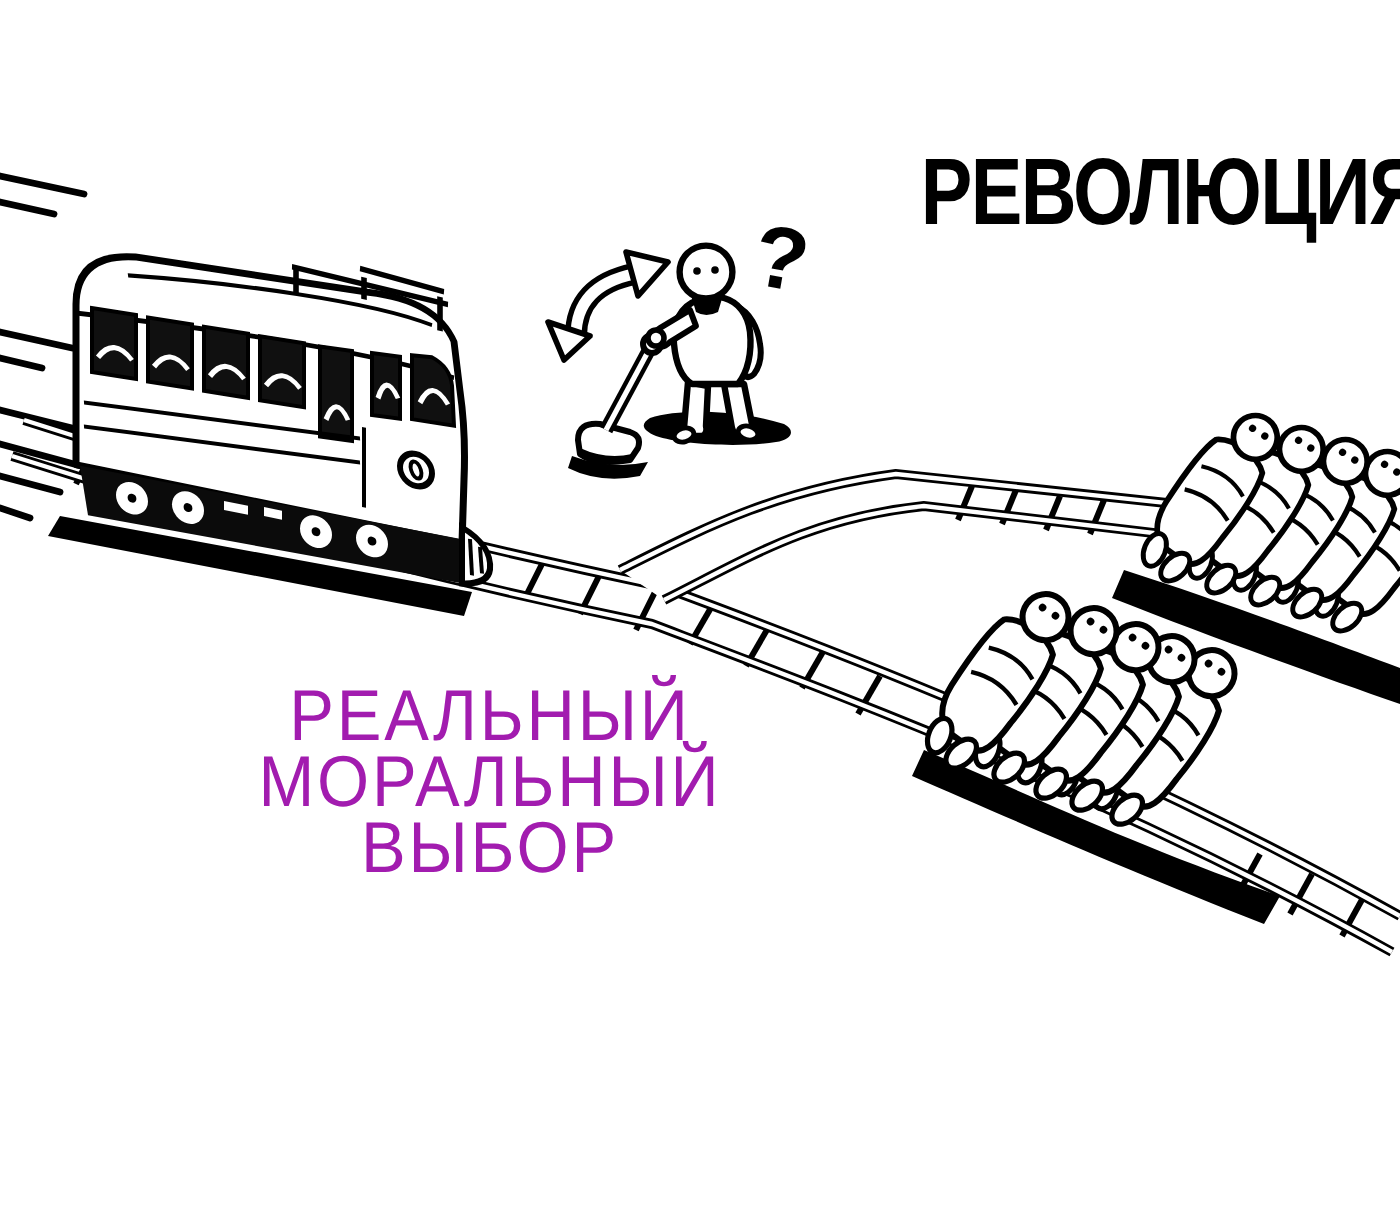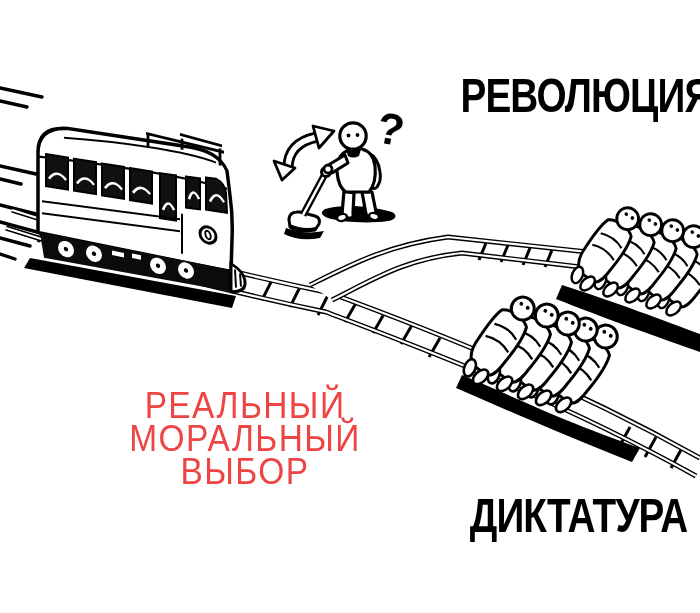--- a/index.html
+++ b/index.html
@@ -10,21 +10,21 @@
   #art{position:absolute;left:0;top:0;}
   .cap{
     position:absolute;color:#000;font-weight:700;text-align:left;
     white-space:nowrap;line-height:48px;font-size:45px;letter-spacing:-1px;
   }
   .cap-inner{display:inline-block;transform:scale(0.86,1.05);transform-origin:center;}
   #cap-revolution{left:440px;top:72px;width:236px;}
   #cap-dictatorship{left:452px;top:492px;width:238px;}
   #cap-choice{
     position:absolute;left:104px;top:341px;width:282px;text-align:center;
-    color:#ef4444;font-weight:400;font-size:36px;line-height:33px;letter-spacing:1.5px;margin-top:48px;
+    color:#a21caf;font-weight:400;font-size:36px;line-height:33px;letter-spacing:1.5px;
   }
   #cap-choice span{display:block;transform:scale(0.93,1);transform-origin:center;}
   .ink{stroke:#000;fill:none;}
 </style>
 </head>
 <body>
 
 <div id="stage">
 
 <svg id="art" width="700" height="613" viewBox="0 0 700 613" xmlns="http://www.w3.org/2000/svg">
@@ -206,23 +206,20 @@
     <path d="M 334,131 L 313,126 L 319,148 Z" fill="#fff" stroke="#000" stroke-width="2.8" stroke-linejoin="round"></path>
   </g>
 
   <text x="388" y="144" font-size="44" font-weight="700" fill="#000" font-family="Liberation Sans, sans-serif" text-anchor="middle" transform="rotate(10 388 144)">?</text>
 </svg>
 
   <div class="cap" id="cap-revolution">
     <span class="cap-inner">РЕВОЛЮЦИЯ</span>
   </div>
 
-  <div class="cap" id="cap-dictatorship">
-    <span class="cap-inner">ДИКТАТУРА</span>
-  </div>
 
   <div id="cap-choice">
     <span>РЕАЛЬНЫЙ</span>
     <span>МОРАЛЬНЫЙ</span>
     <span>ВЫБОР</span>
   </div>
 
 </div>
 
 </body></html>

